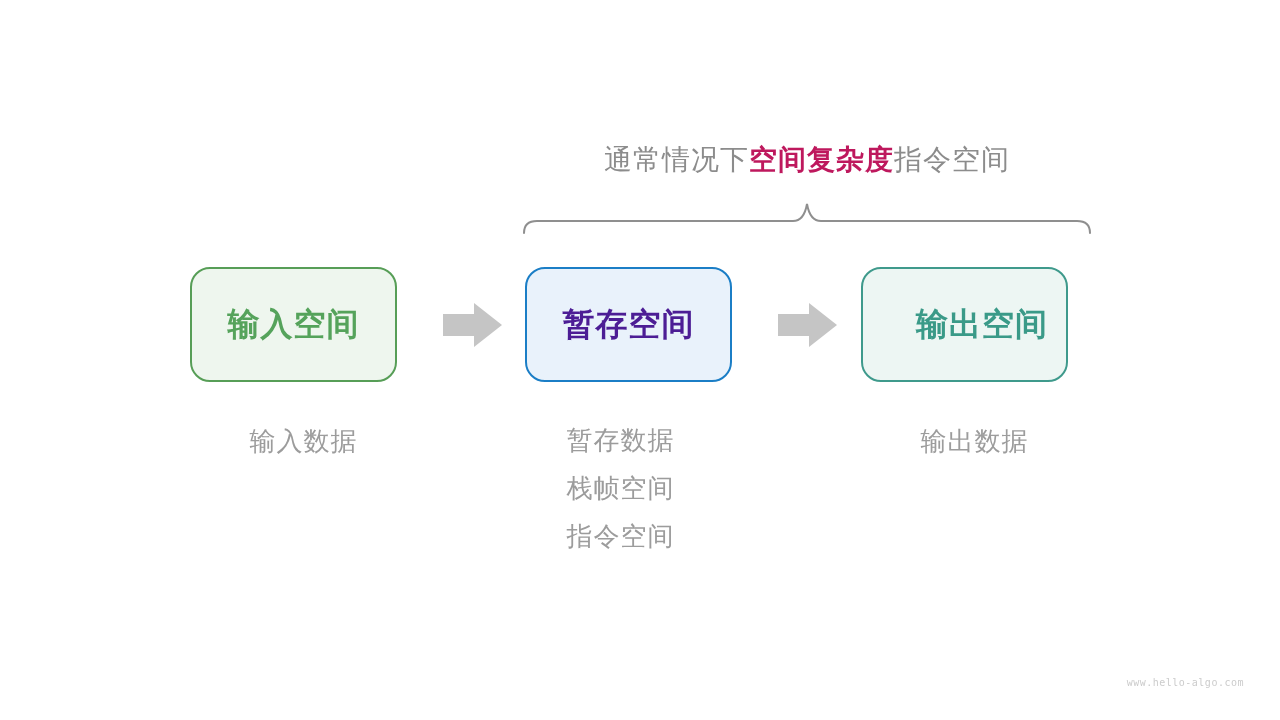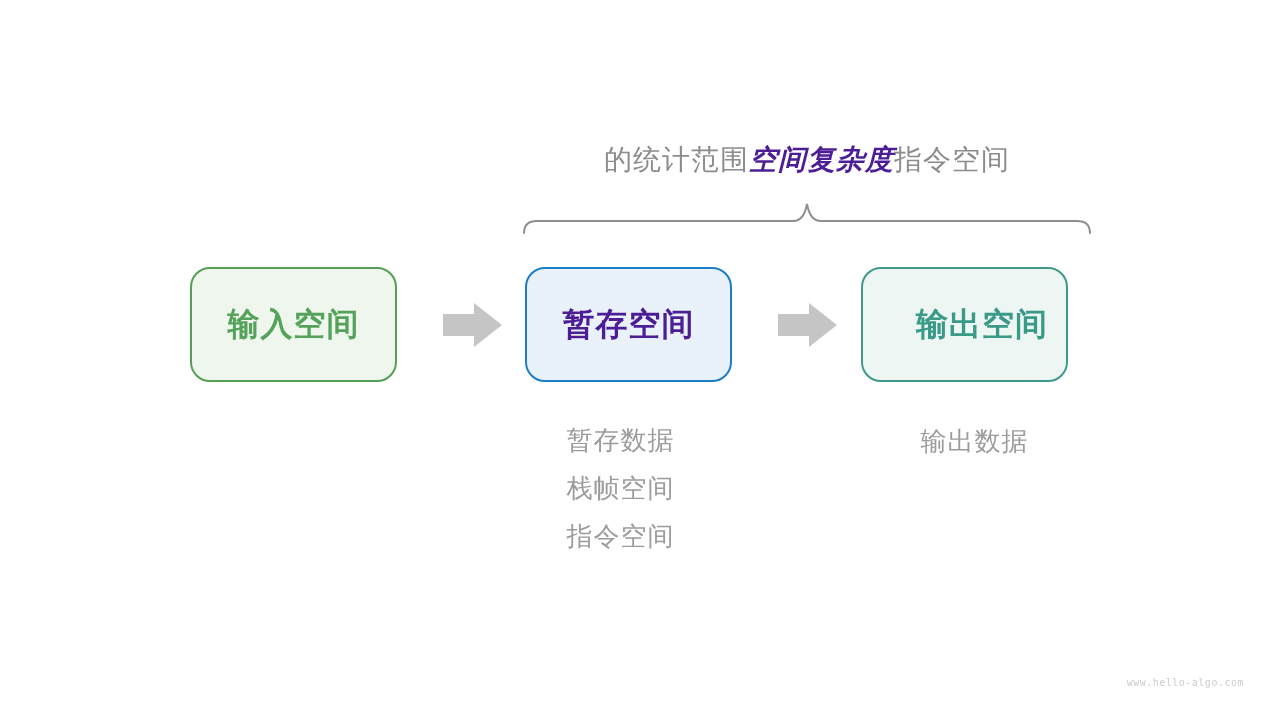--- a/index.html
+++ b/index.html
@@ -23,22 +23,21 @@
     top: 141px;
     width: 800px;
     text-align: center;
     font-size: 28px;
     color: #8c8c8c;
     letter-spacing: 1px;
     white-space: nowrap;
   }
   .title .bold-part {
     font-weight: 700;
-    color: #4c1d95;
-    font-style: italic;
+    color: #be185d;
   }
   .brace {
     position: absolute;
     left: 523px;
     top: 200px;
   }
   .box {
     position: absolute;
     top: 267px;
     width: 207px;
@@ -97,21 +96,21 @@
     color: #cccccc;
     letter-spacing: 0.5px;
   }
 </style>
 </head>
 <body>
 
 <div class="canvas">
 
   <div class="title" style="color: rgb(140, 140, 140);">
-    <span>的统计范围</span><span class="bold-part">空间复杂度</span><span>指令空间</span>
+    <span>通常情况下</span><span class="bold-part">空间复杂度</span><span>指令空间</span>
   </div>
 
   <svg class="brace" width="568" height="36" viewBox="0 0 568 36">
     <path d="M1,33 Q1,21 14,21 L270,21 Q281,21 284,4 Q287,21 298,21 L554,21 Q567,21 567,33" fill="none" stroke="#8f8f8f" stroke-width="2" stroke-linecap="round"></path>
   </svg>
 
   <div class="box box-input" style="border-color: rgb(87, 158, 87); background: rgb(238, 246, 238); color: rgb(85, 163, 91);">
     <span>输入空间</span>
   </div>
 
@@ -124,20 +123,21 @@
   </div>
 
   <svg class="arrow arrow-2" width="59" height="44" viewBox="0 0 59 44">
     <polygon points="0,11 31,11 31,0 59,22 31,44 31,33 0,33" fill="#c5c5c5"></polygon>
   </svg>
 
   <div class="box box-output" style="border-color: rgb(63, 154, 140); background: rgb(237, 246, 243); color: rgb(58, 154, 136);">
     <span>输出空间</span>
   </div>
 
+  <div class="sub sub-input">输入数据</div>
 
   <div class="sub-col">
     <div class="sub-line">暂存数据</div>
     <div class="sub-line">栈帧空间</div>
     <div class="sub-line">指令空间</div>
   </div>
 
   <div class="sub sub-output">输出数据</div>
 
   <div class="watermark" style="color: rgb(204, 204, 204);">www.hello-algo.com</div>

